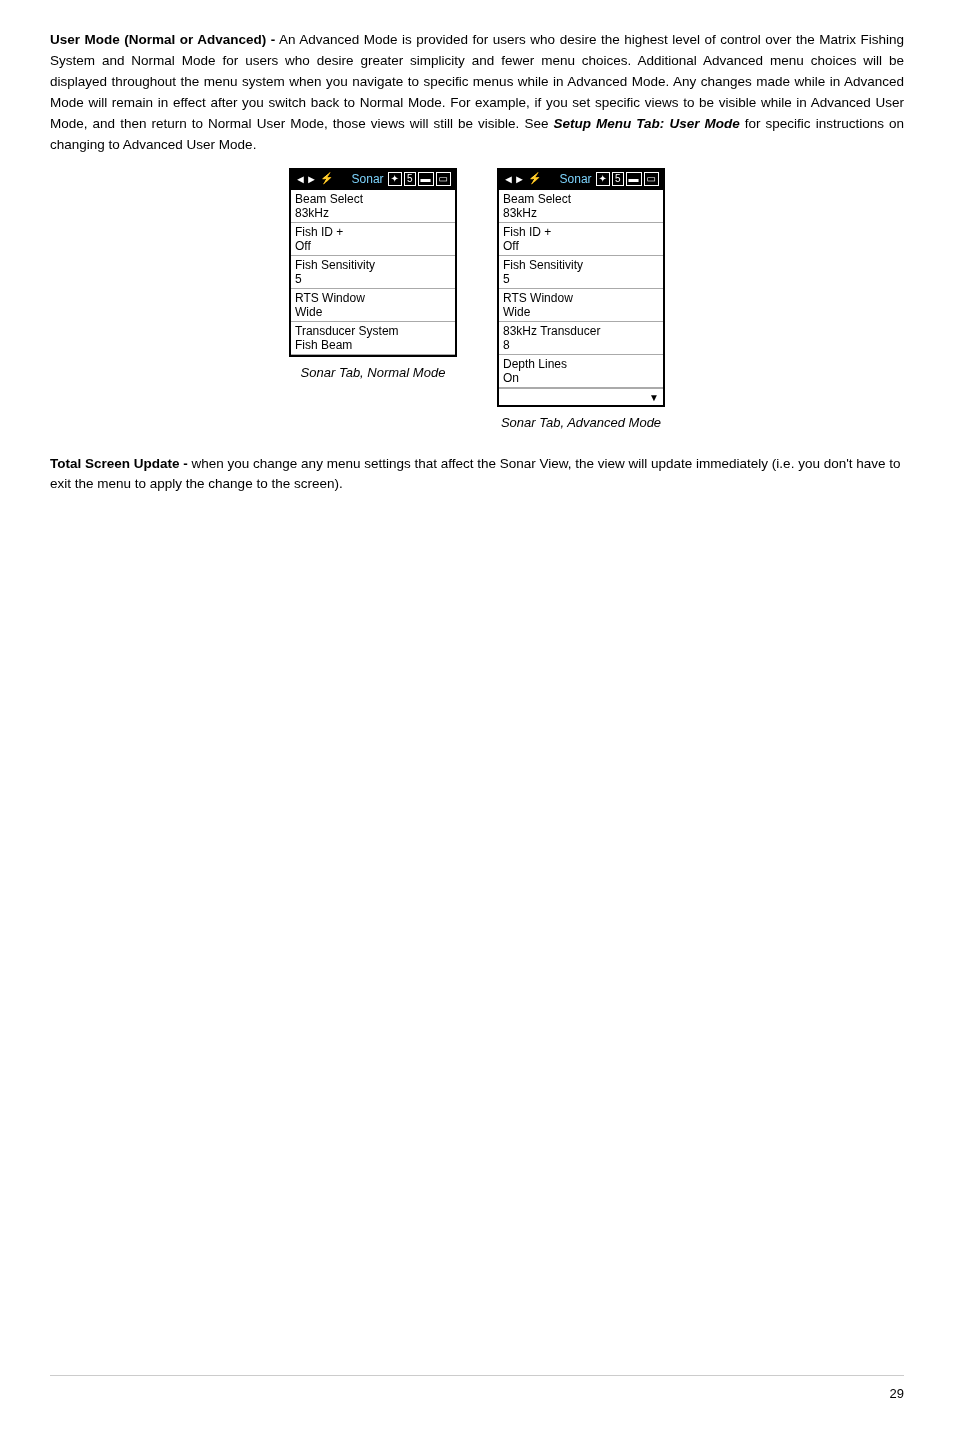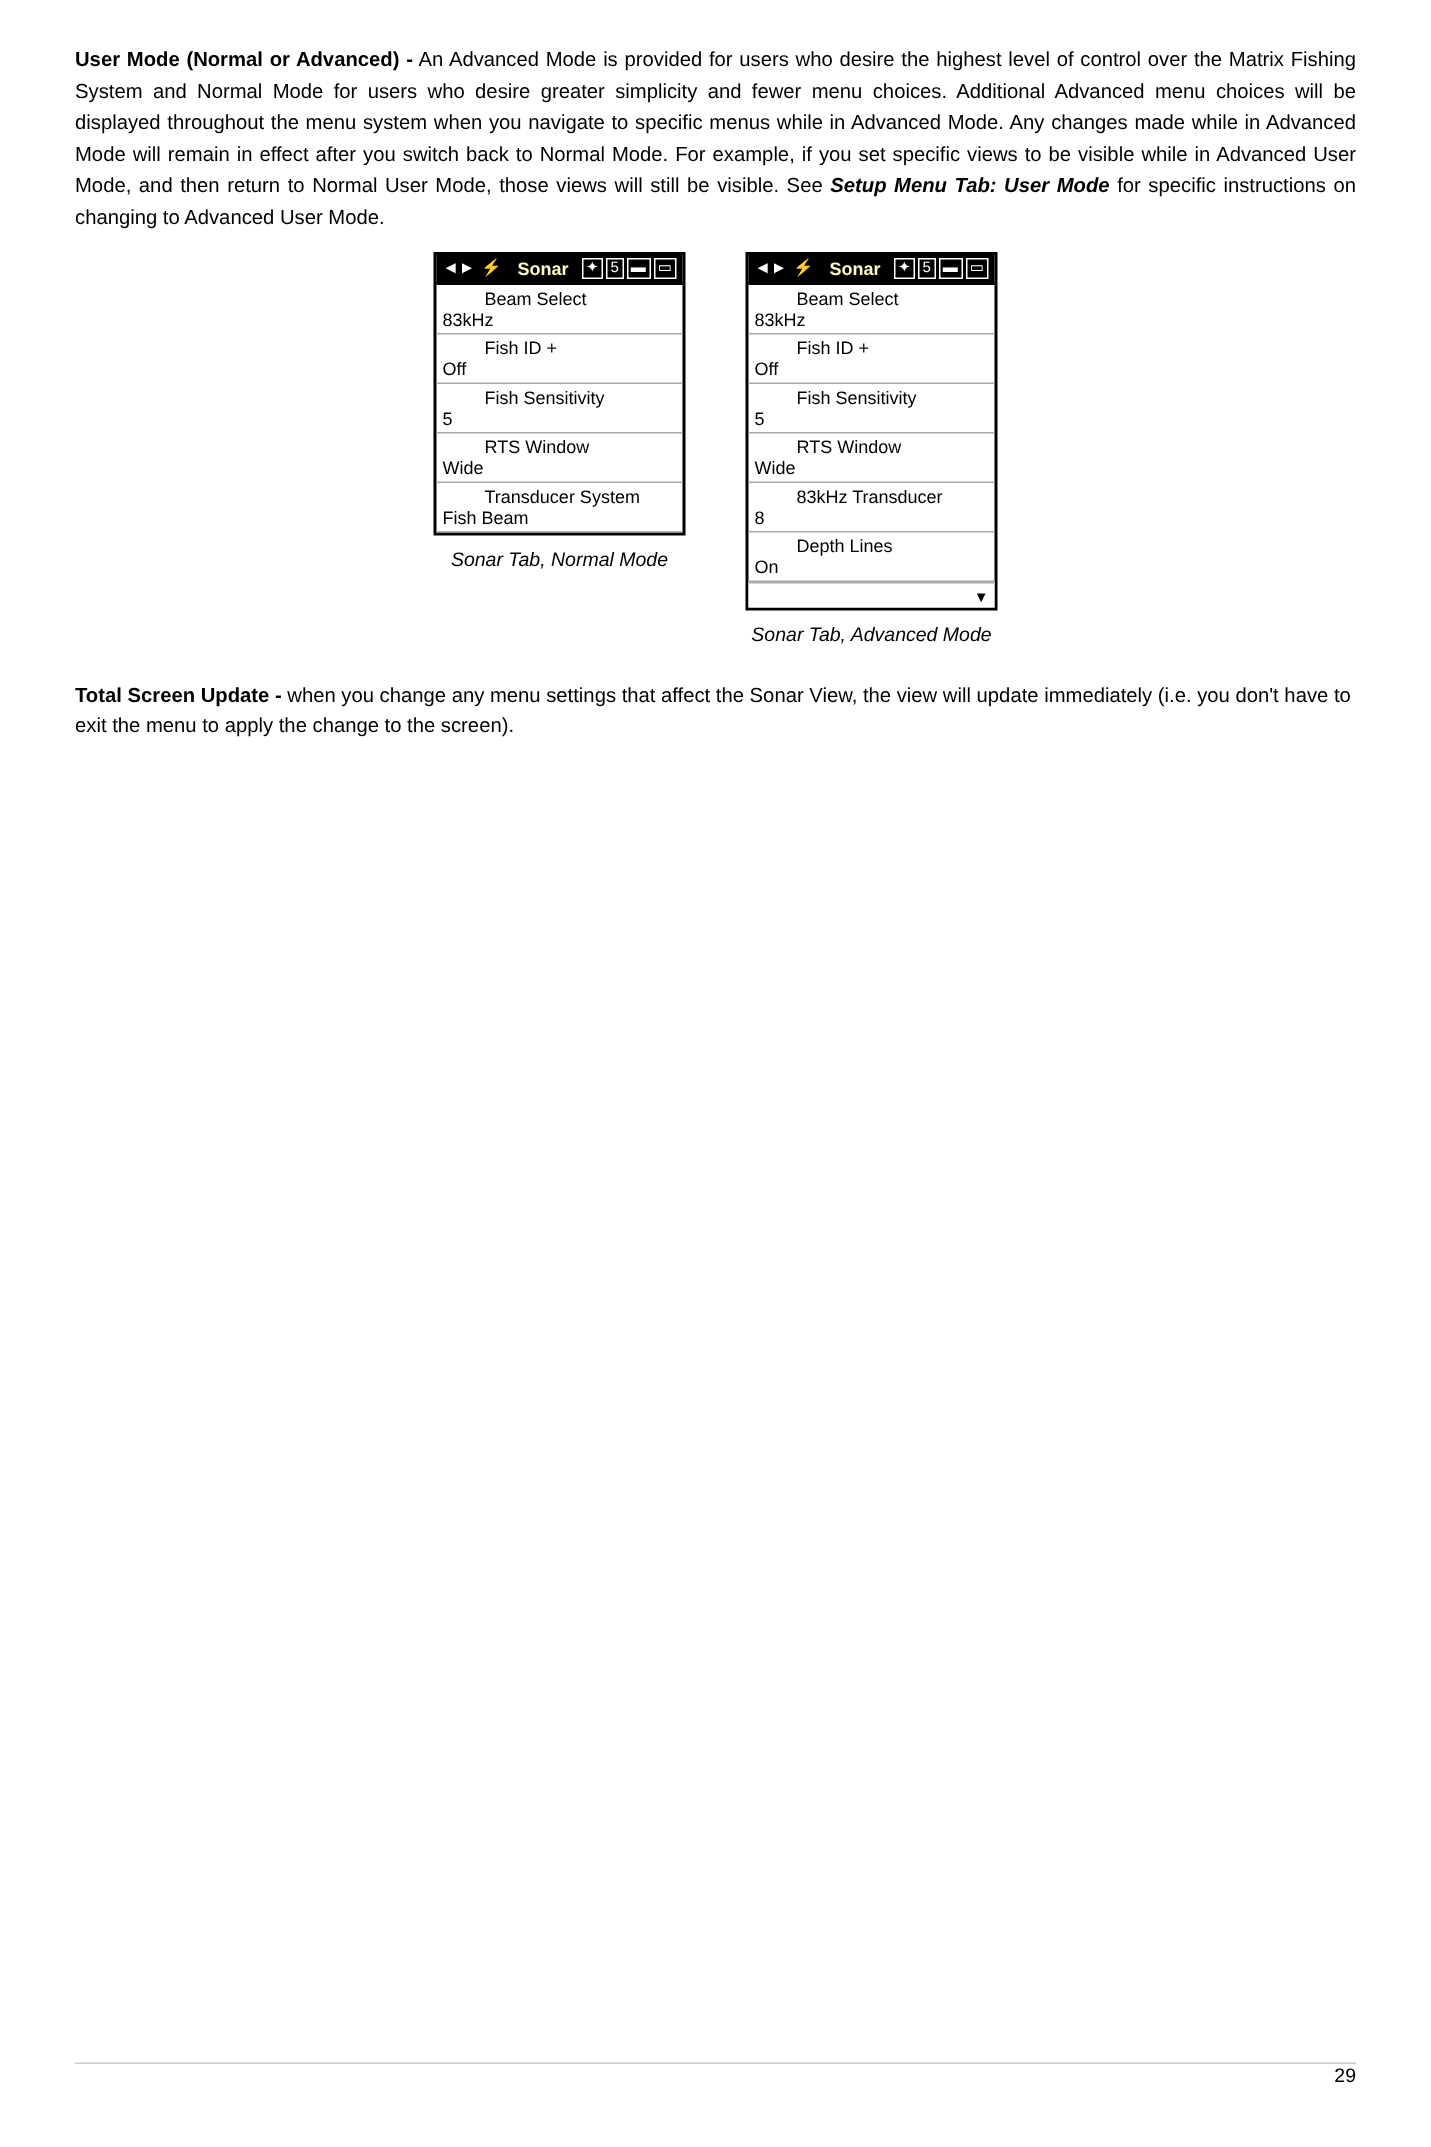--- a/index.html
+++ b/index.html
@@ -71,24 +71,24 @@
       border-bottom: 2px solid #000;
     }
 
     .header-icon {
       font-size: 11px;
       color: #fff;
     }
 
     .header-sonar {
       font-size: 12px;
-      font-weight: bold;
-      color: #fef9c3;
+      font-weight: normal;
+      color: #7dd3fc;
       flex: 1;
-      text-align: center;
+      text-align: right;
     }
 
     .header-controls {
       display: flex;
       gap: 2px;
       align-items: center;
     }
 
     .ctrl-icon {
       font-size: 10px;
@@ -101,40 +101,39 @@
     .menu-row {
       border-bottom: 1px solid #aaa;
       padding: 2px 4px;
     }
 
     .menu-row-label {
       display: block;
       font-size: 12px;
       font-weight: normal;
       color: #000;
-      margin-left: 28px;
     }
 
     .menu-row-value {
       display: block;
       font-size: 12px;
       text-align: left;
       color: #000;
     }
 
     .bottom-paragraph {
       line-height: 1.55;
       font-size: 13.5px;
       text-align: left;
       margin-bottom: 16px;
     }
 
     .page-footer {
       position: absolute;
-      bottom: 40px;
+      bottom: 30px;
       right: 50px;
       font-size: 13px;
     }
 
     .footer-line {
       position: absolute;
       bottom: 55px;
       left: 50px;
       right: 50px;
       height: 1px;

